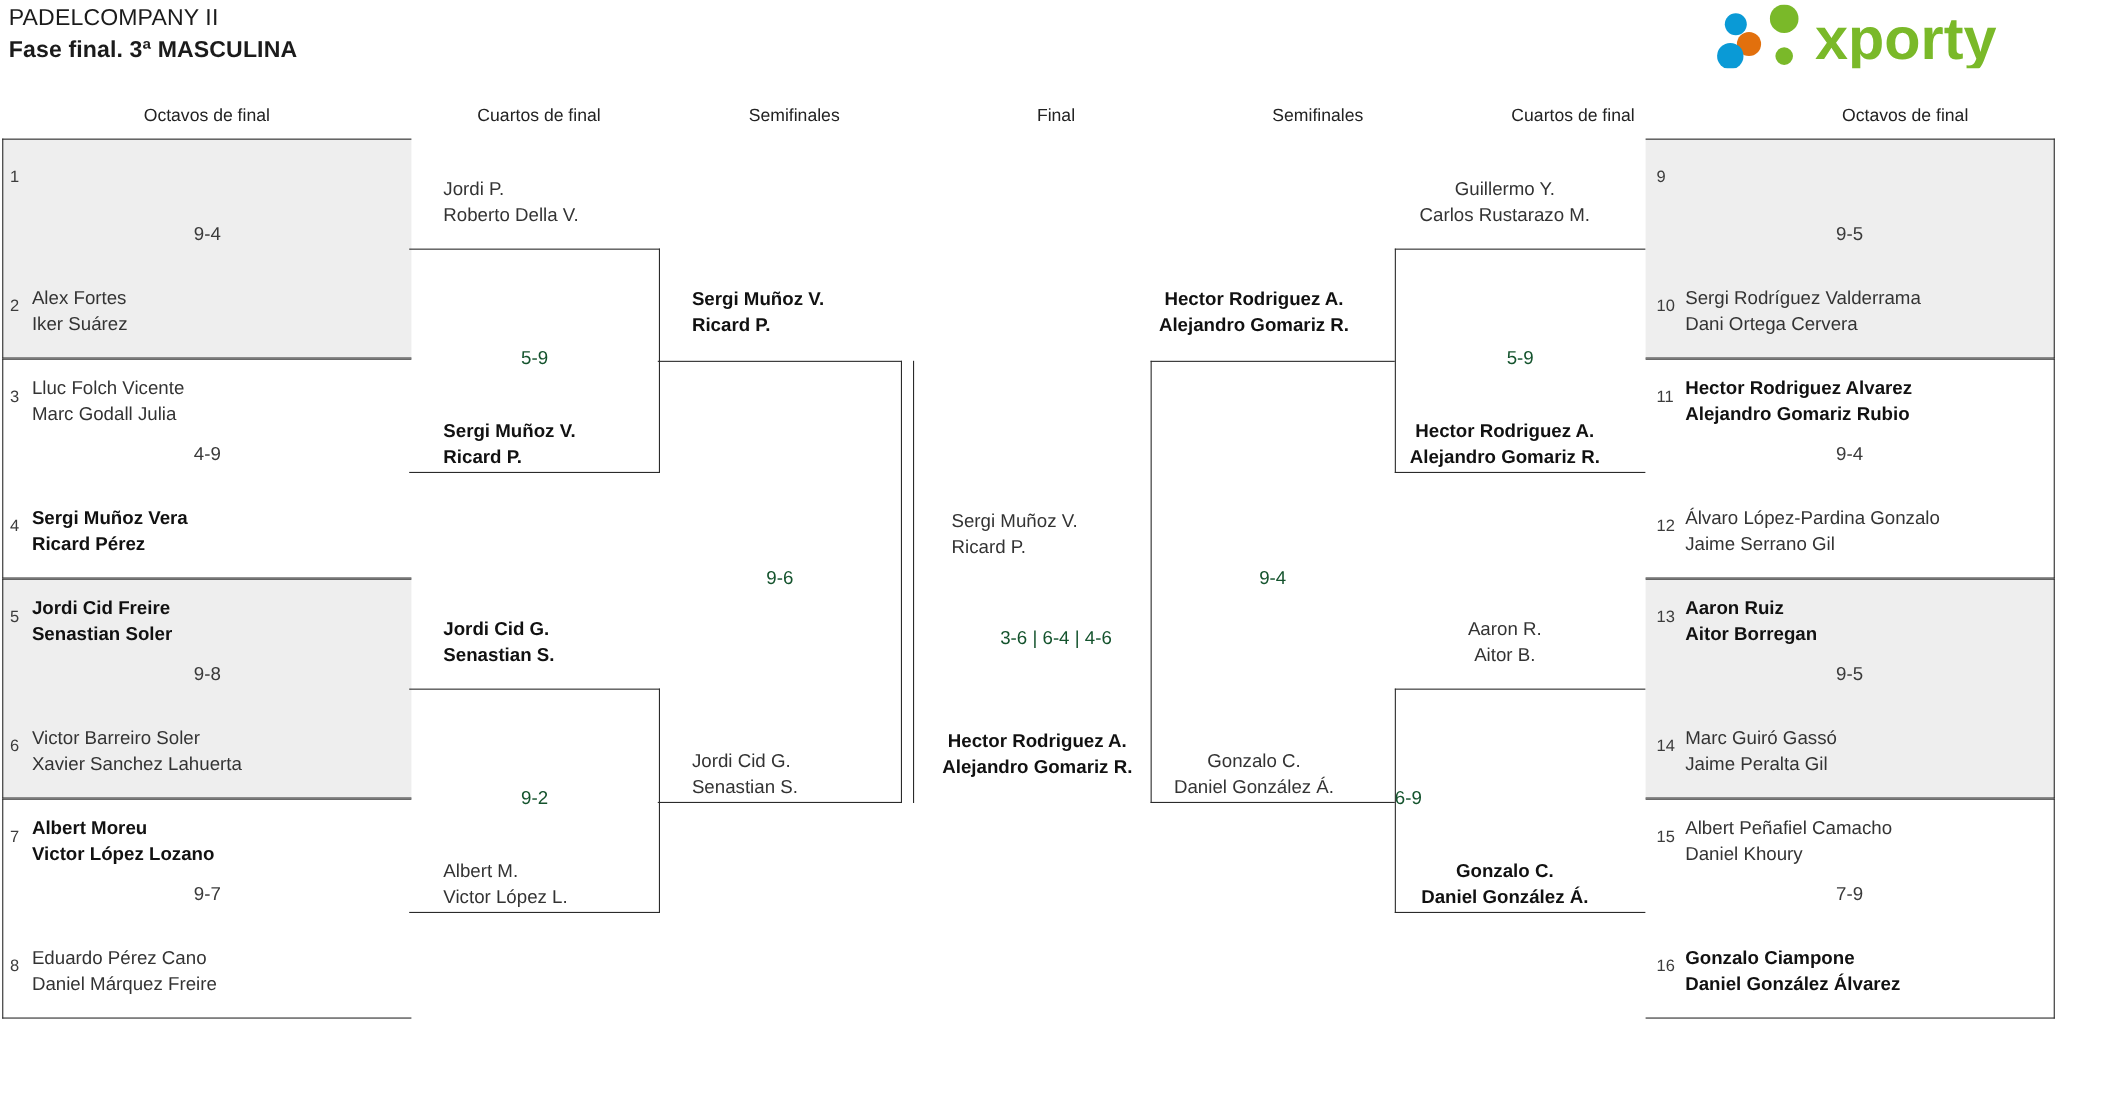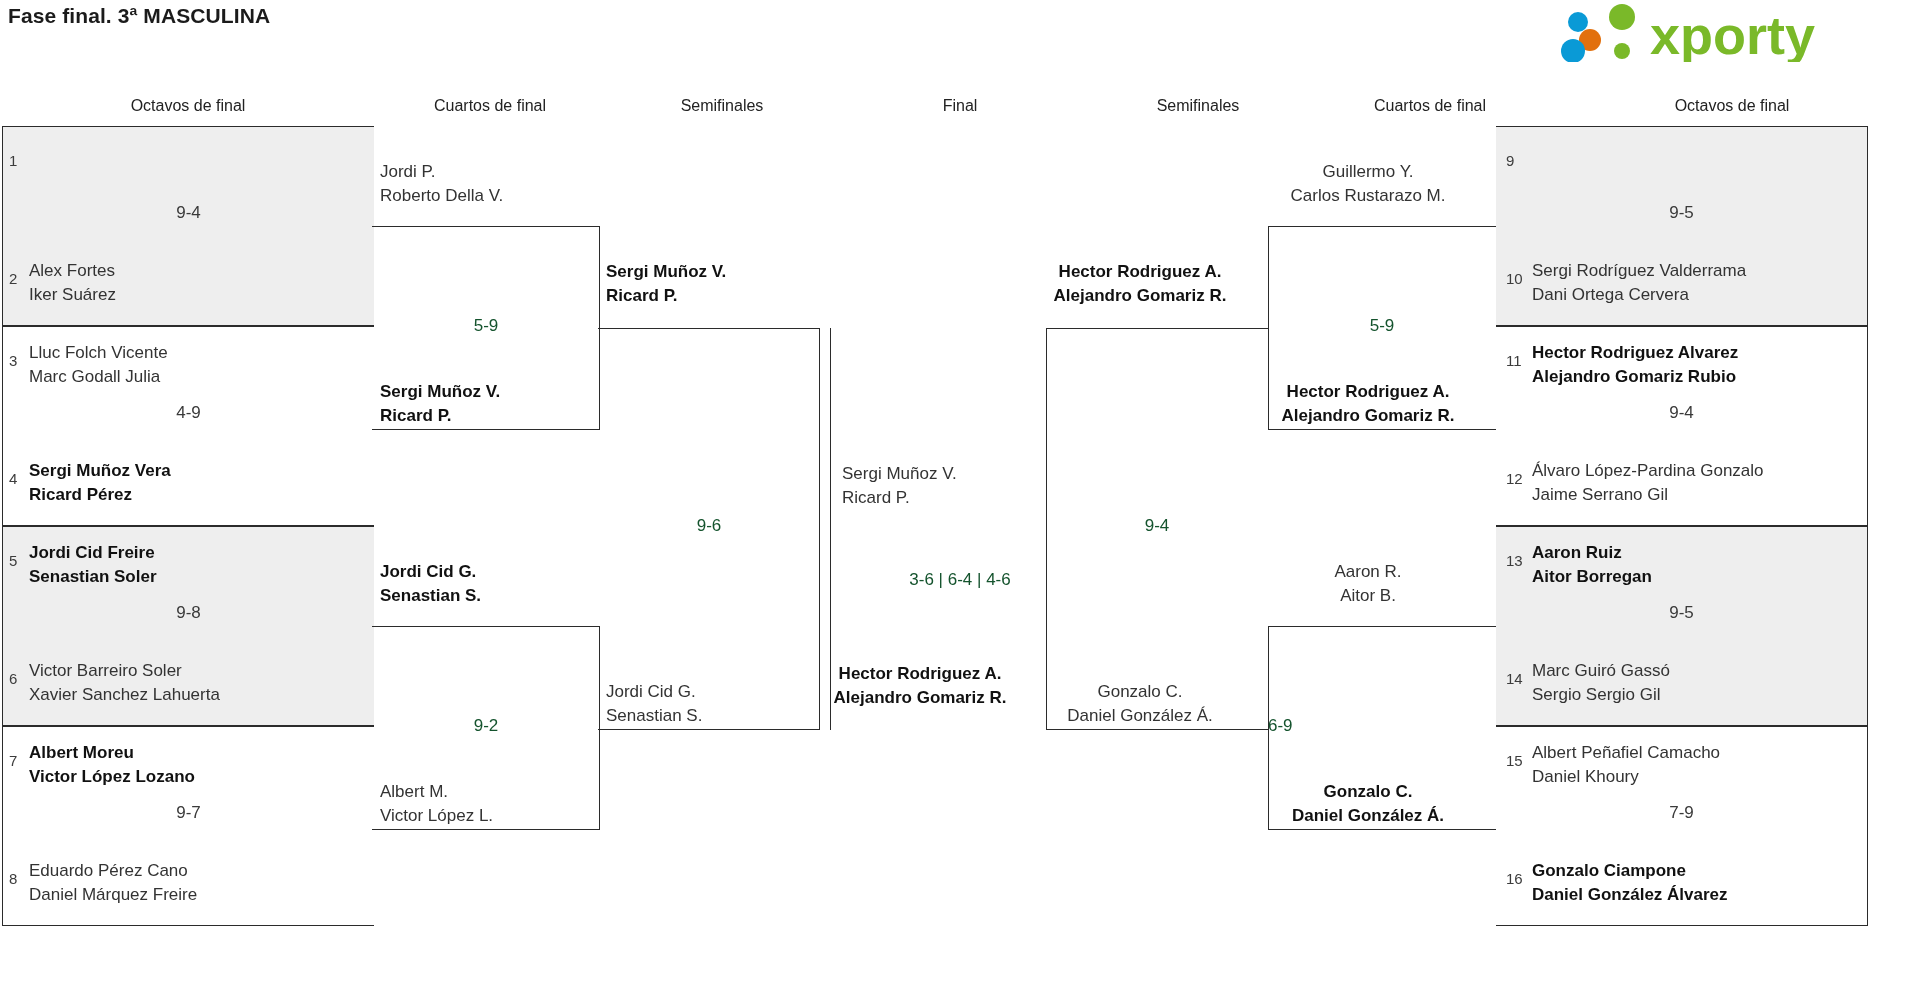--- a/index.html
+++ b/index.html
@@ -72,37 +72,39 @@
   .mbox .bx {
     position: absolute; left: 0; top: 0; width: 100%; height: 100%;
     border: 1.6px solid #2b2b2b;
   }
   .mbox.no-left  .bx { border-left: none; }
   .mbox.no-right .bx { border-right: none; }
 
   .label {
     position: absolute; font-size: 17px; line-height: 24px; color: #333;
     white-space: nowrap;
+    margin-left: 23px;
   }
   .label.win { font-weight: 700; color: #111; }
   .label.l { text-align: left; }
   .label.r { text-align: center; }
 
   .score {
     position: absolute; font-size: 17px; color: #14532d; white-space: nowrap;
   }
 
   
   .vline { position: absolute; width: 0; border-left: 1.6px solid #2b2b2b; }
 </style>
 </head>
 <body>
 
 <div id="header">
   <div id="title-block">
+    <div id="title-line1">PADELCOMPANY II</div>
     <div id="title-line2">Fase final. 3ª MASCULINA</div>
   </div>
 
   <div id="logo">
     <svg width="400" height="58" viewBox="0 0 400 58">
       <circle cx="68" cy="18" r="10" fill="#0a9ad6"></circle>
       <circle cx="112" cy="13" r="13" fill="#7ab929"></circle>
       <circle cx="80" cy="36" r="11" fill="#e2700d"></circle>
       <circle cx="63" cy="47" r="12" fill="#0a9ad6"></circle>
       <circle cx="112" cy="47" r="8" fill="#7ab929"></circle>
@@ -292,21 +294,21 @@
   <div class="seed right shaded" style="top:526px; height:200px;">
     <span class="seed-num top-num">13</span>
     <span class="seed-names top-names win">
       <span>Aaron Ruiz</span><br>
       <span>Aitor Borregan</span>
     </span>
     <span class="seed-score">9-5</span>
     <span class="seed-num bot-num">14</span>
     <span class="seed-names bot-names">
       <span>Marc Guiró Gassó</span><br>
-      <span>Sergio Sergio Gil</span>
+      <span>Jaime Peralta Gil</span>
     </span>
   </div>
 
   <div class="seed right" style="top:726px; height:200px;">
     <span class="seed-num top-num">15</span>
     <span class="seed-names top-names">
       <span>Albert Peñafiel Camacho</span><br>
       <span>Daniel Khoury</span>
     </span>
     <span class="seed-score">7-9</span>

